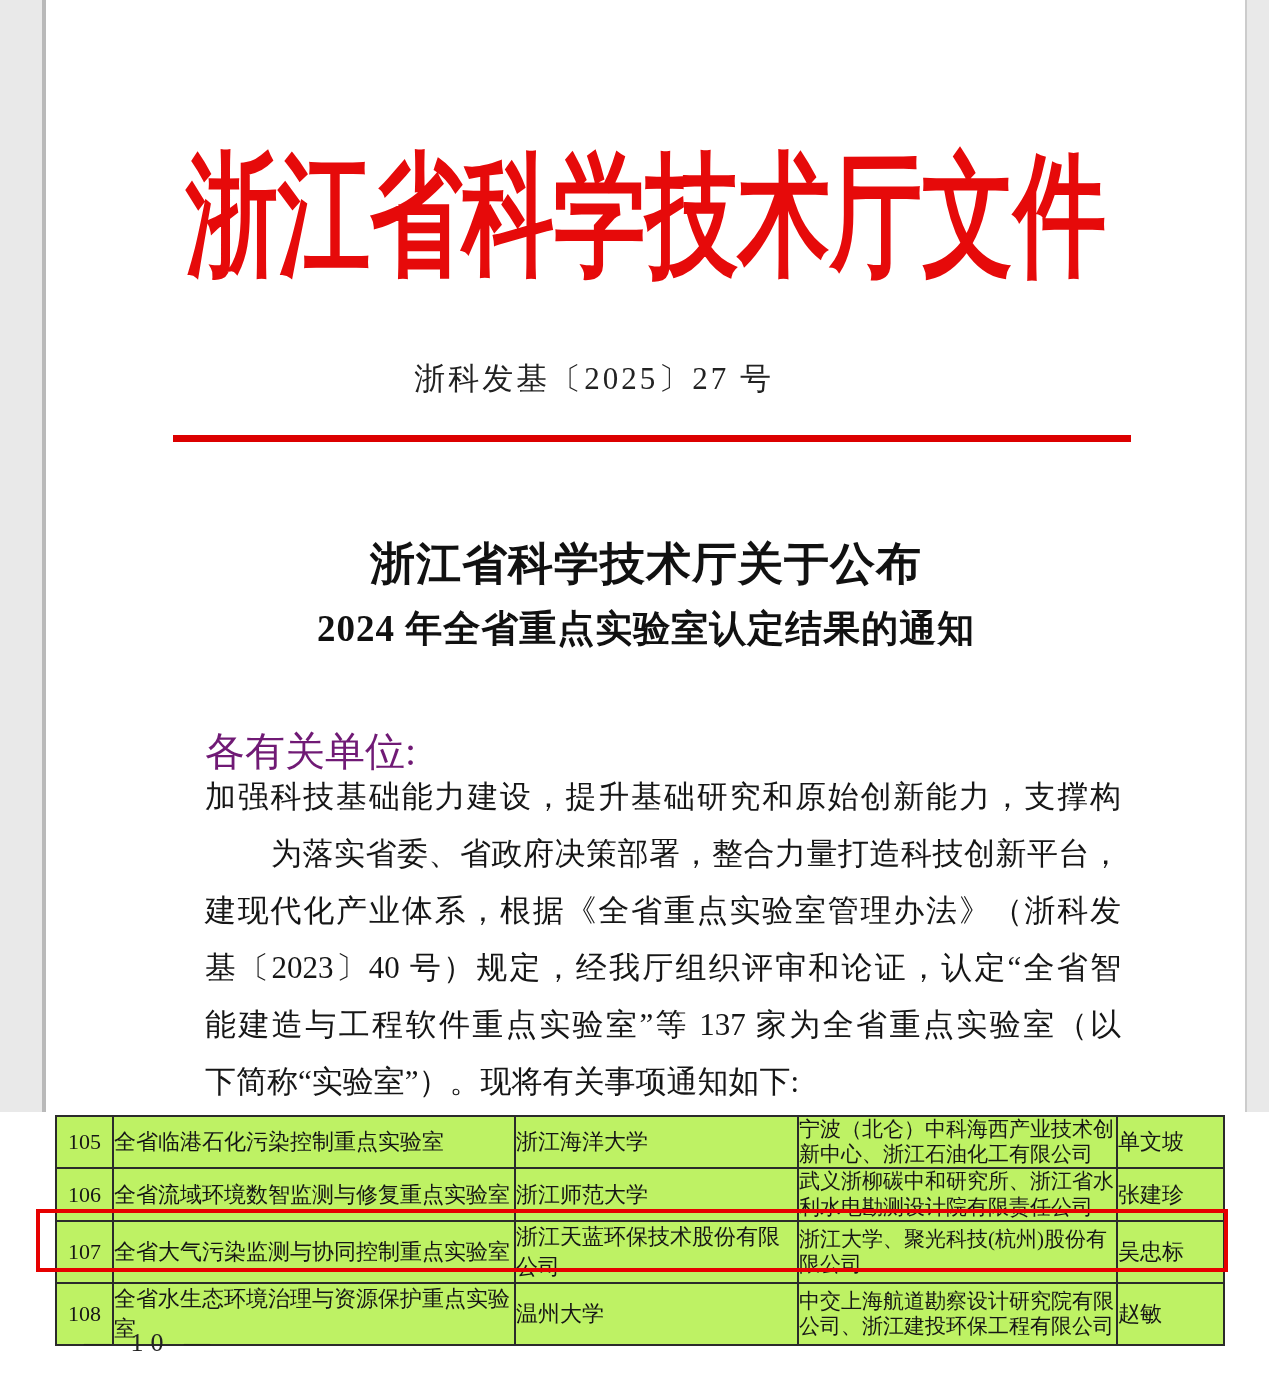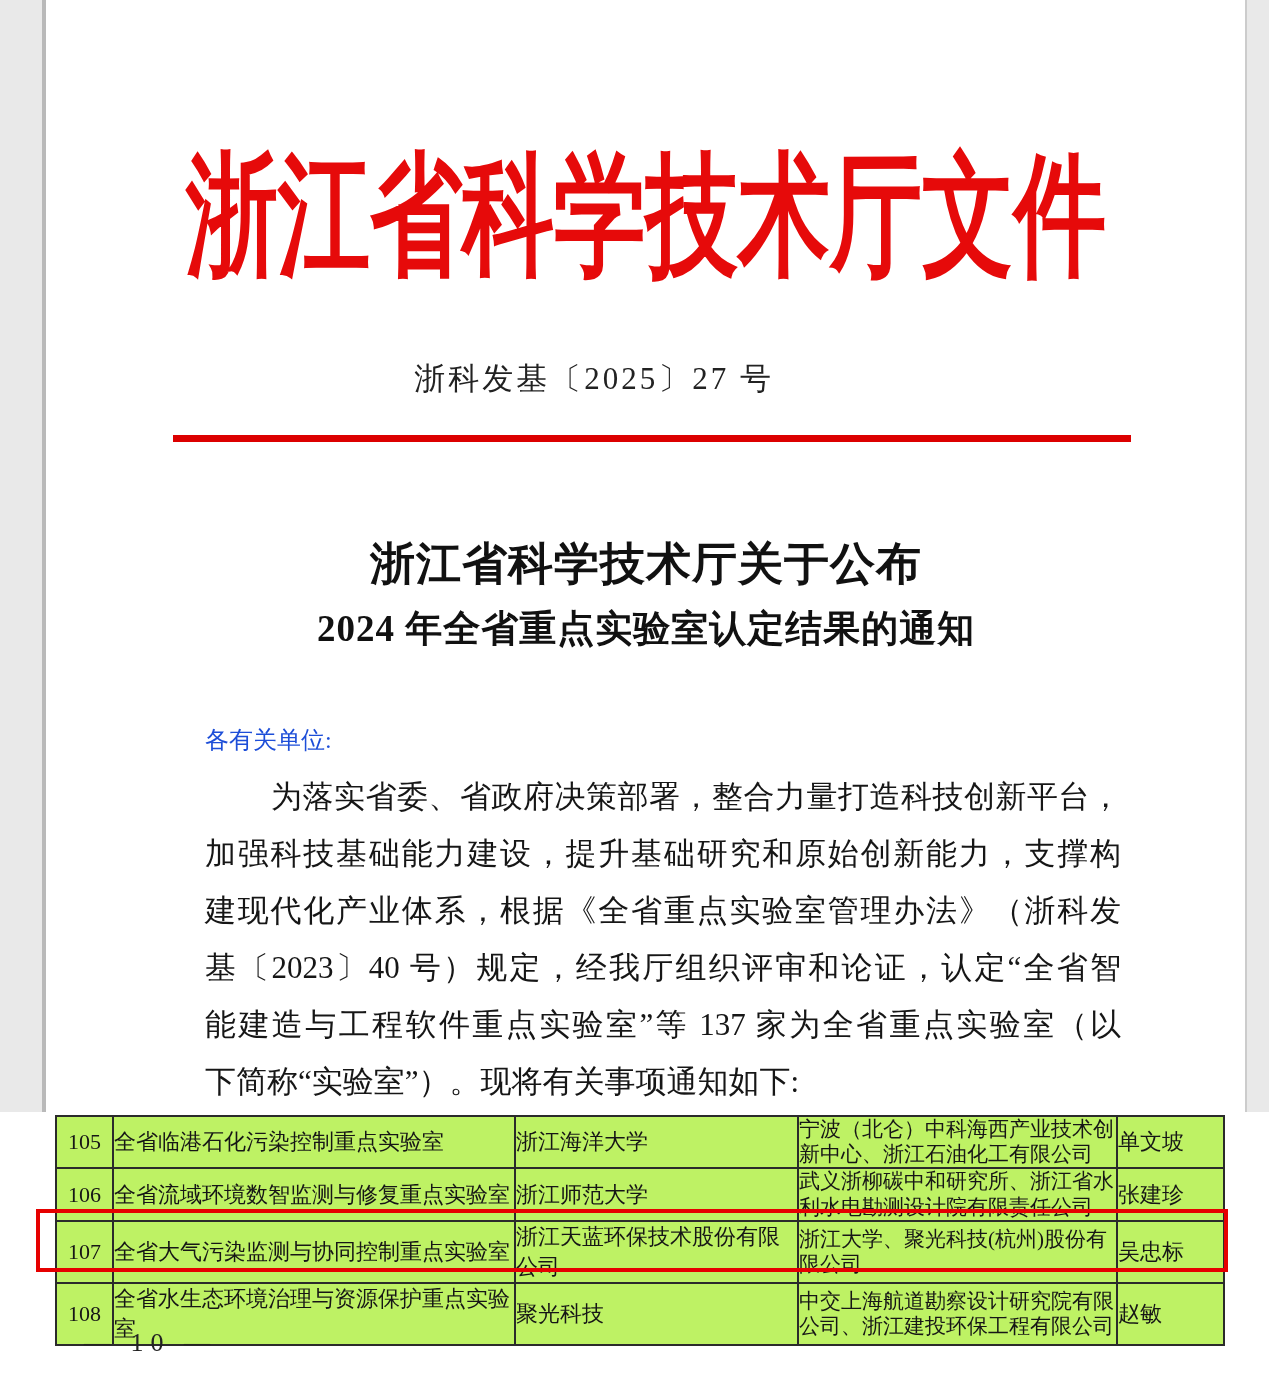--- a/index.html
+++ b/index.html
@@ -35,21 +35,21 @@
   }
   .title1{
     left:46px;top:534px;width:1200px;text-align:center;
     font-size:45px;font-weight:bold;color:#111;letter-spacing:1px;
   }
   .title2{
     left:46px;top:604px;width:1200px;text-align:center;
     font-size:37px;font-weight:bold;color:#111;letter-spacing:1px;
   }
   .salutation{
-    left:205px;top:724px;font-size:24px;color:#1d4ed8;
+    left:205px;top:724px;font-size:40px;color:#701a75;
   }
   .body-lines{
     left:205px;top:768px;width:916px;font-size:31px;color:#161616;
   }
   .bline{
     height:57px;line-height:57px;white-space:nowrap;
     text-align:justify;text-align-last:justify;
   }
   .bline.indent{padding-left:66px;}
   .bline.last{text-align-last:left;}
@@ -87,22 +87,22 @@
 <div class="abs margin-right"></div>
 
 <div class="abs red-header">浙江省科学技术厅文件</div>
 <div class="abs doc-number">浙科发基〔2025〕27 号</div>
 <div class="abs red-rule"></div>
 <div class="abs title1">浙江省科学技术厅关于公布</div>
 <div class="abs title2">2024 年全省重点实验室认定结果的通知</div>
 <div class="abs salutation">各有关单位:</div>
 
 <div class="abs body-lines">
+  <div class="bline">加强科技基础能力建设，提升基础研究和原始创新能力，支撑构</div>
   <div class="bline indent">为落实省委、省政府决策部署，整合力量打造科技创新平台，</div>
-  <div class="bline">加强科技基础能力建设，提升基础研究和原始创新能力，支撑构</div>
   <div class="bline">建现代化产业体系，根据《全省重点实验室管理办法》（浙科发</div>
   <div class="bline">基〔2023〕40 号）规定，经我厅组织评审和论证，认定“全省智</div>
   <div class="bline">能建造与工程软件重点实验室”等 137 家为全省重点实验室（以</div>
   <div class="bline last">下简称“实验室”）。现将有关事项通知如下:</div>
 </div>
 
 <table class="labs">
   <tbody>
       <tr class="r1">
     <td class="c-no">105</td>
@@ -121,21 +121,21 @@
   <tr class="r3">
     <td class="c-no">107</td>
     <td class="c-lab">全省大气污染监测与协同控制重点实验室</td>
     <td class="c-inst">浙江天蓝环保技术股份有限公司</td>
     <td class="c-part">浙江大学、聚光科技(杭州)股份有限公司</td>
     <td class="c-dir">吴忠标</td>
   </tr>
   <tr class="r4">
     <td class="c-no">108</td>
     <td class="c-lab">全省水生态环境治理与资源保护重点实验室</td>
-    <td class="c-inst">聚光科技</td>
+    <td class="c-inst">温州大学</td>
     <td class="c-part">中交上海航道勘察设计研究院有限公司、浙江建投环保工程有限公司</td>
     <td class="c-dir">赵敏</td>
   </tr>
 </tbody>
   </table>
 
 <div class="abs highlight-box"></div>
 <div class="abs page-number">— 10 —</div>
 
 </body></html>

